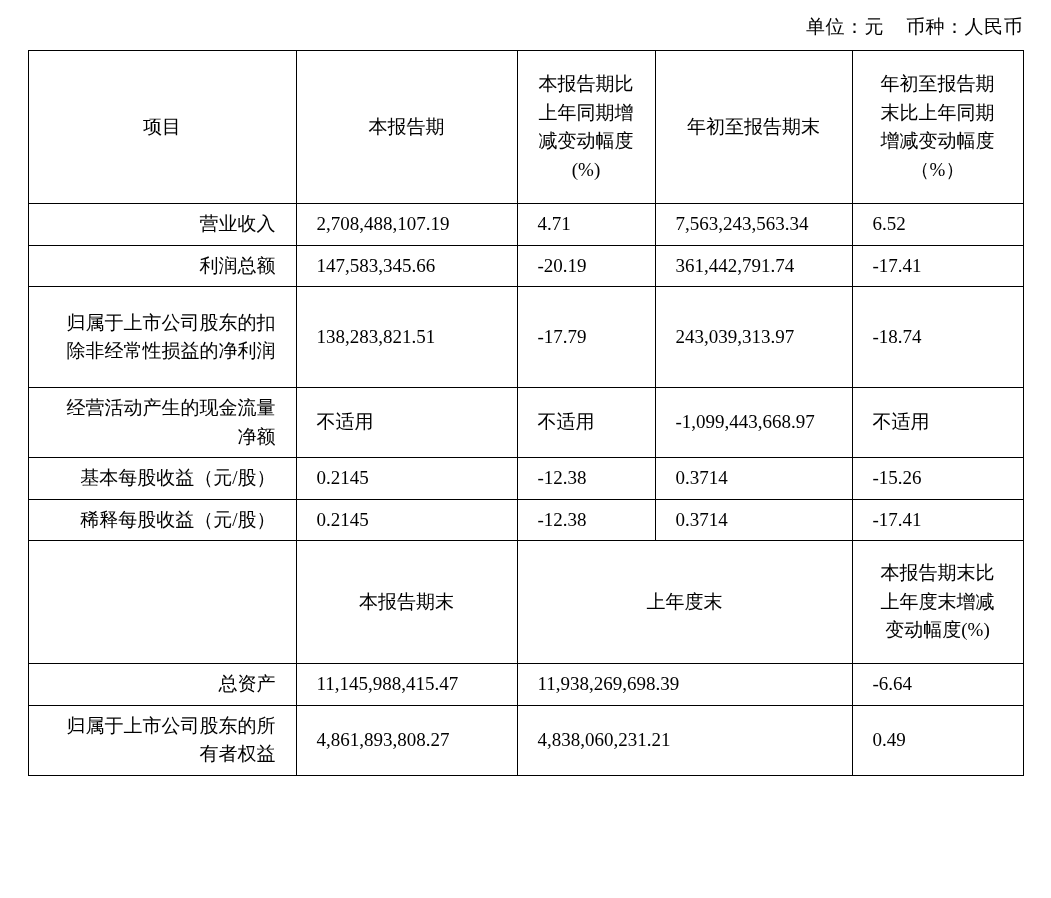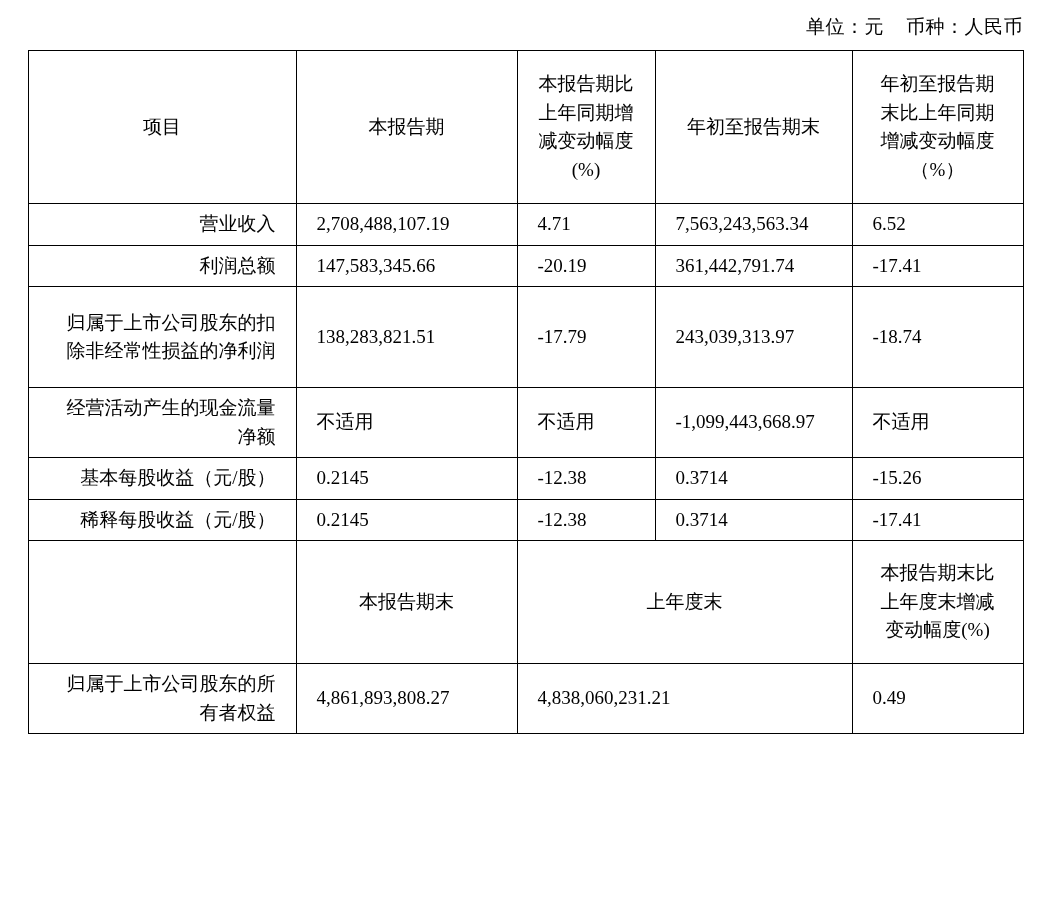--- a/index.html
+++ b/index.html
@@ -159,20 +159,26 @@
       </tr>
 
 
       <tr>
         <td class="mid-hdr"></td>
         <td class="mid-hdr">本报告期末</td>
         <td class="mid-hdr" colspan="2">上年度末</td>
         <td class="mid-hdr">本报告期末比上年度末增减变动幅度(%)</td>
       </tr>
 
+      <tr>
+        <td class="lbl">总资产</td>
+        <td class="num">11,145,988,415.47</td>
+        <td class="num" colspan="2">11,938,269,698.39</td>
+        <td class="num">-6.64</td>
+      </tr>
 
       <tr>
         <td class="lbl tall">归属于上市公司股东的所有者权益</td>
         <td class="num">4,861,893,808.27</td>
         <td class="num" colspan="2">4,838,060,231.21</td>
         <td class="num">0.49</td>
       </tr>
     </tbody>
   </table>
 </div>

